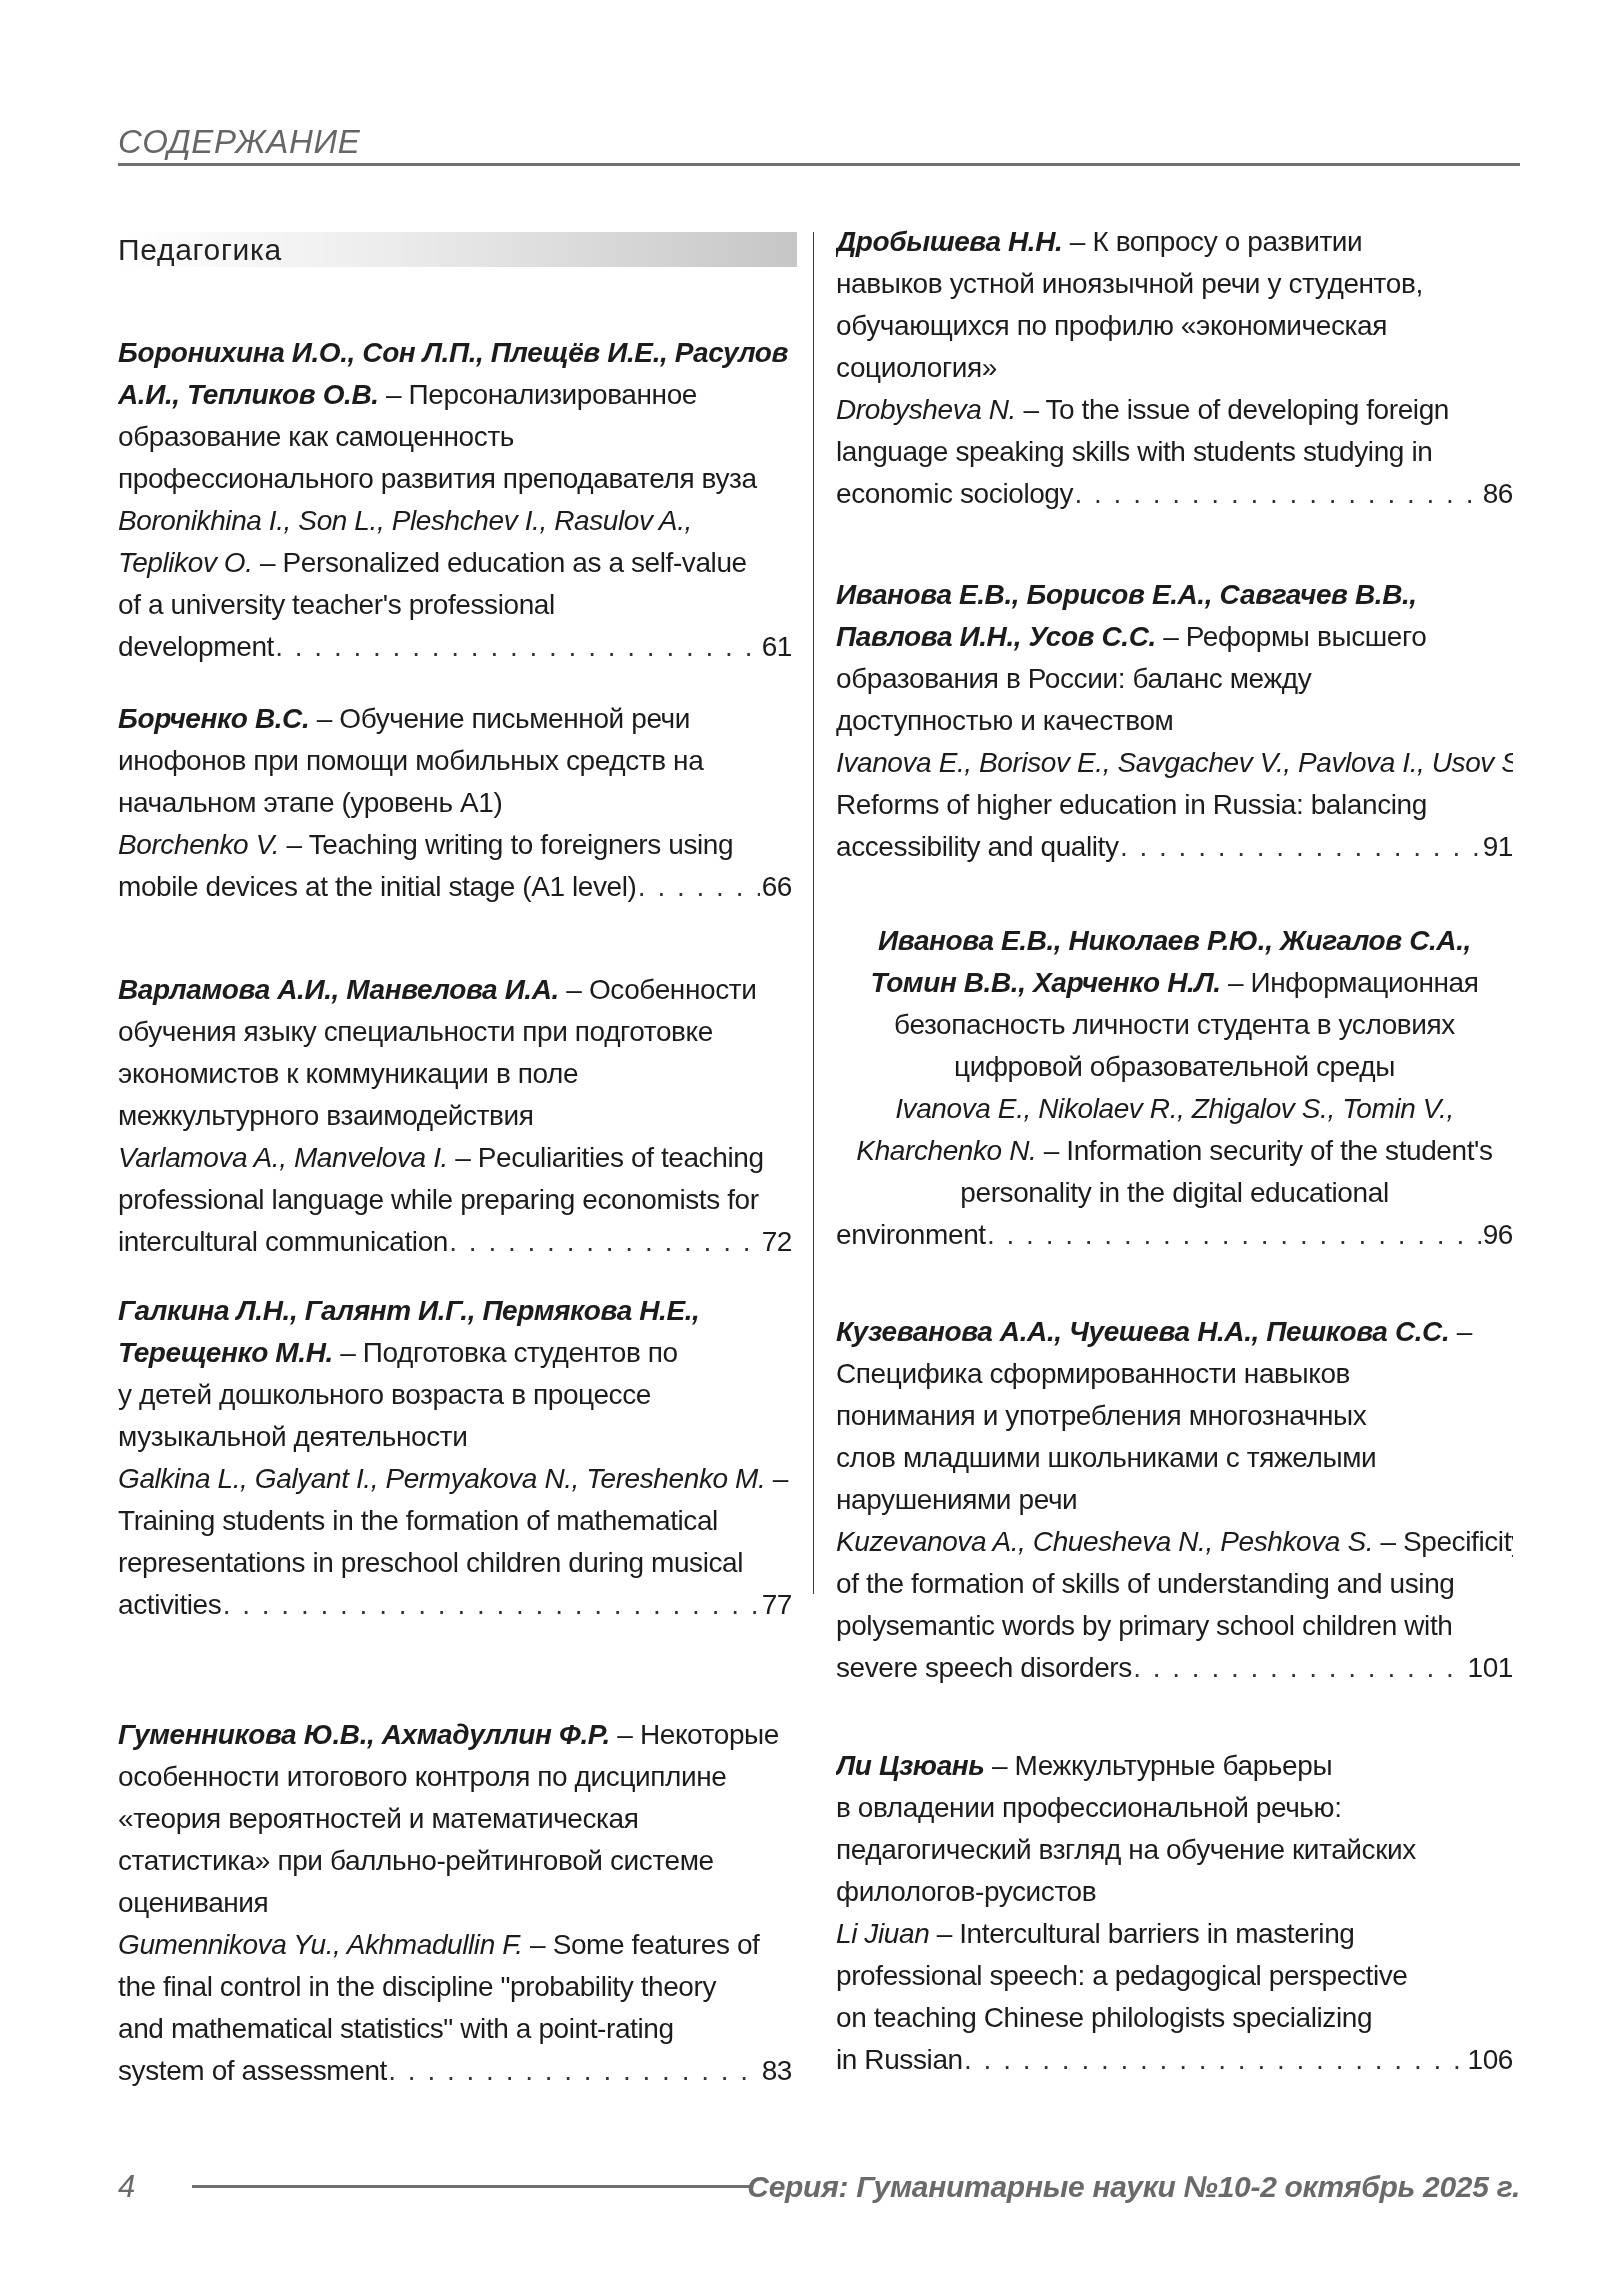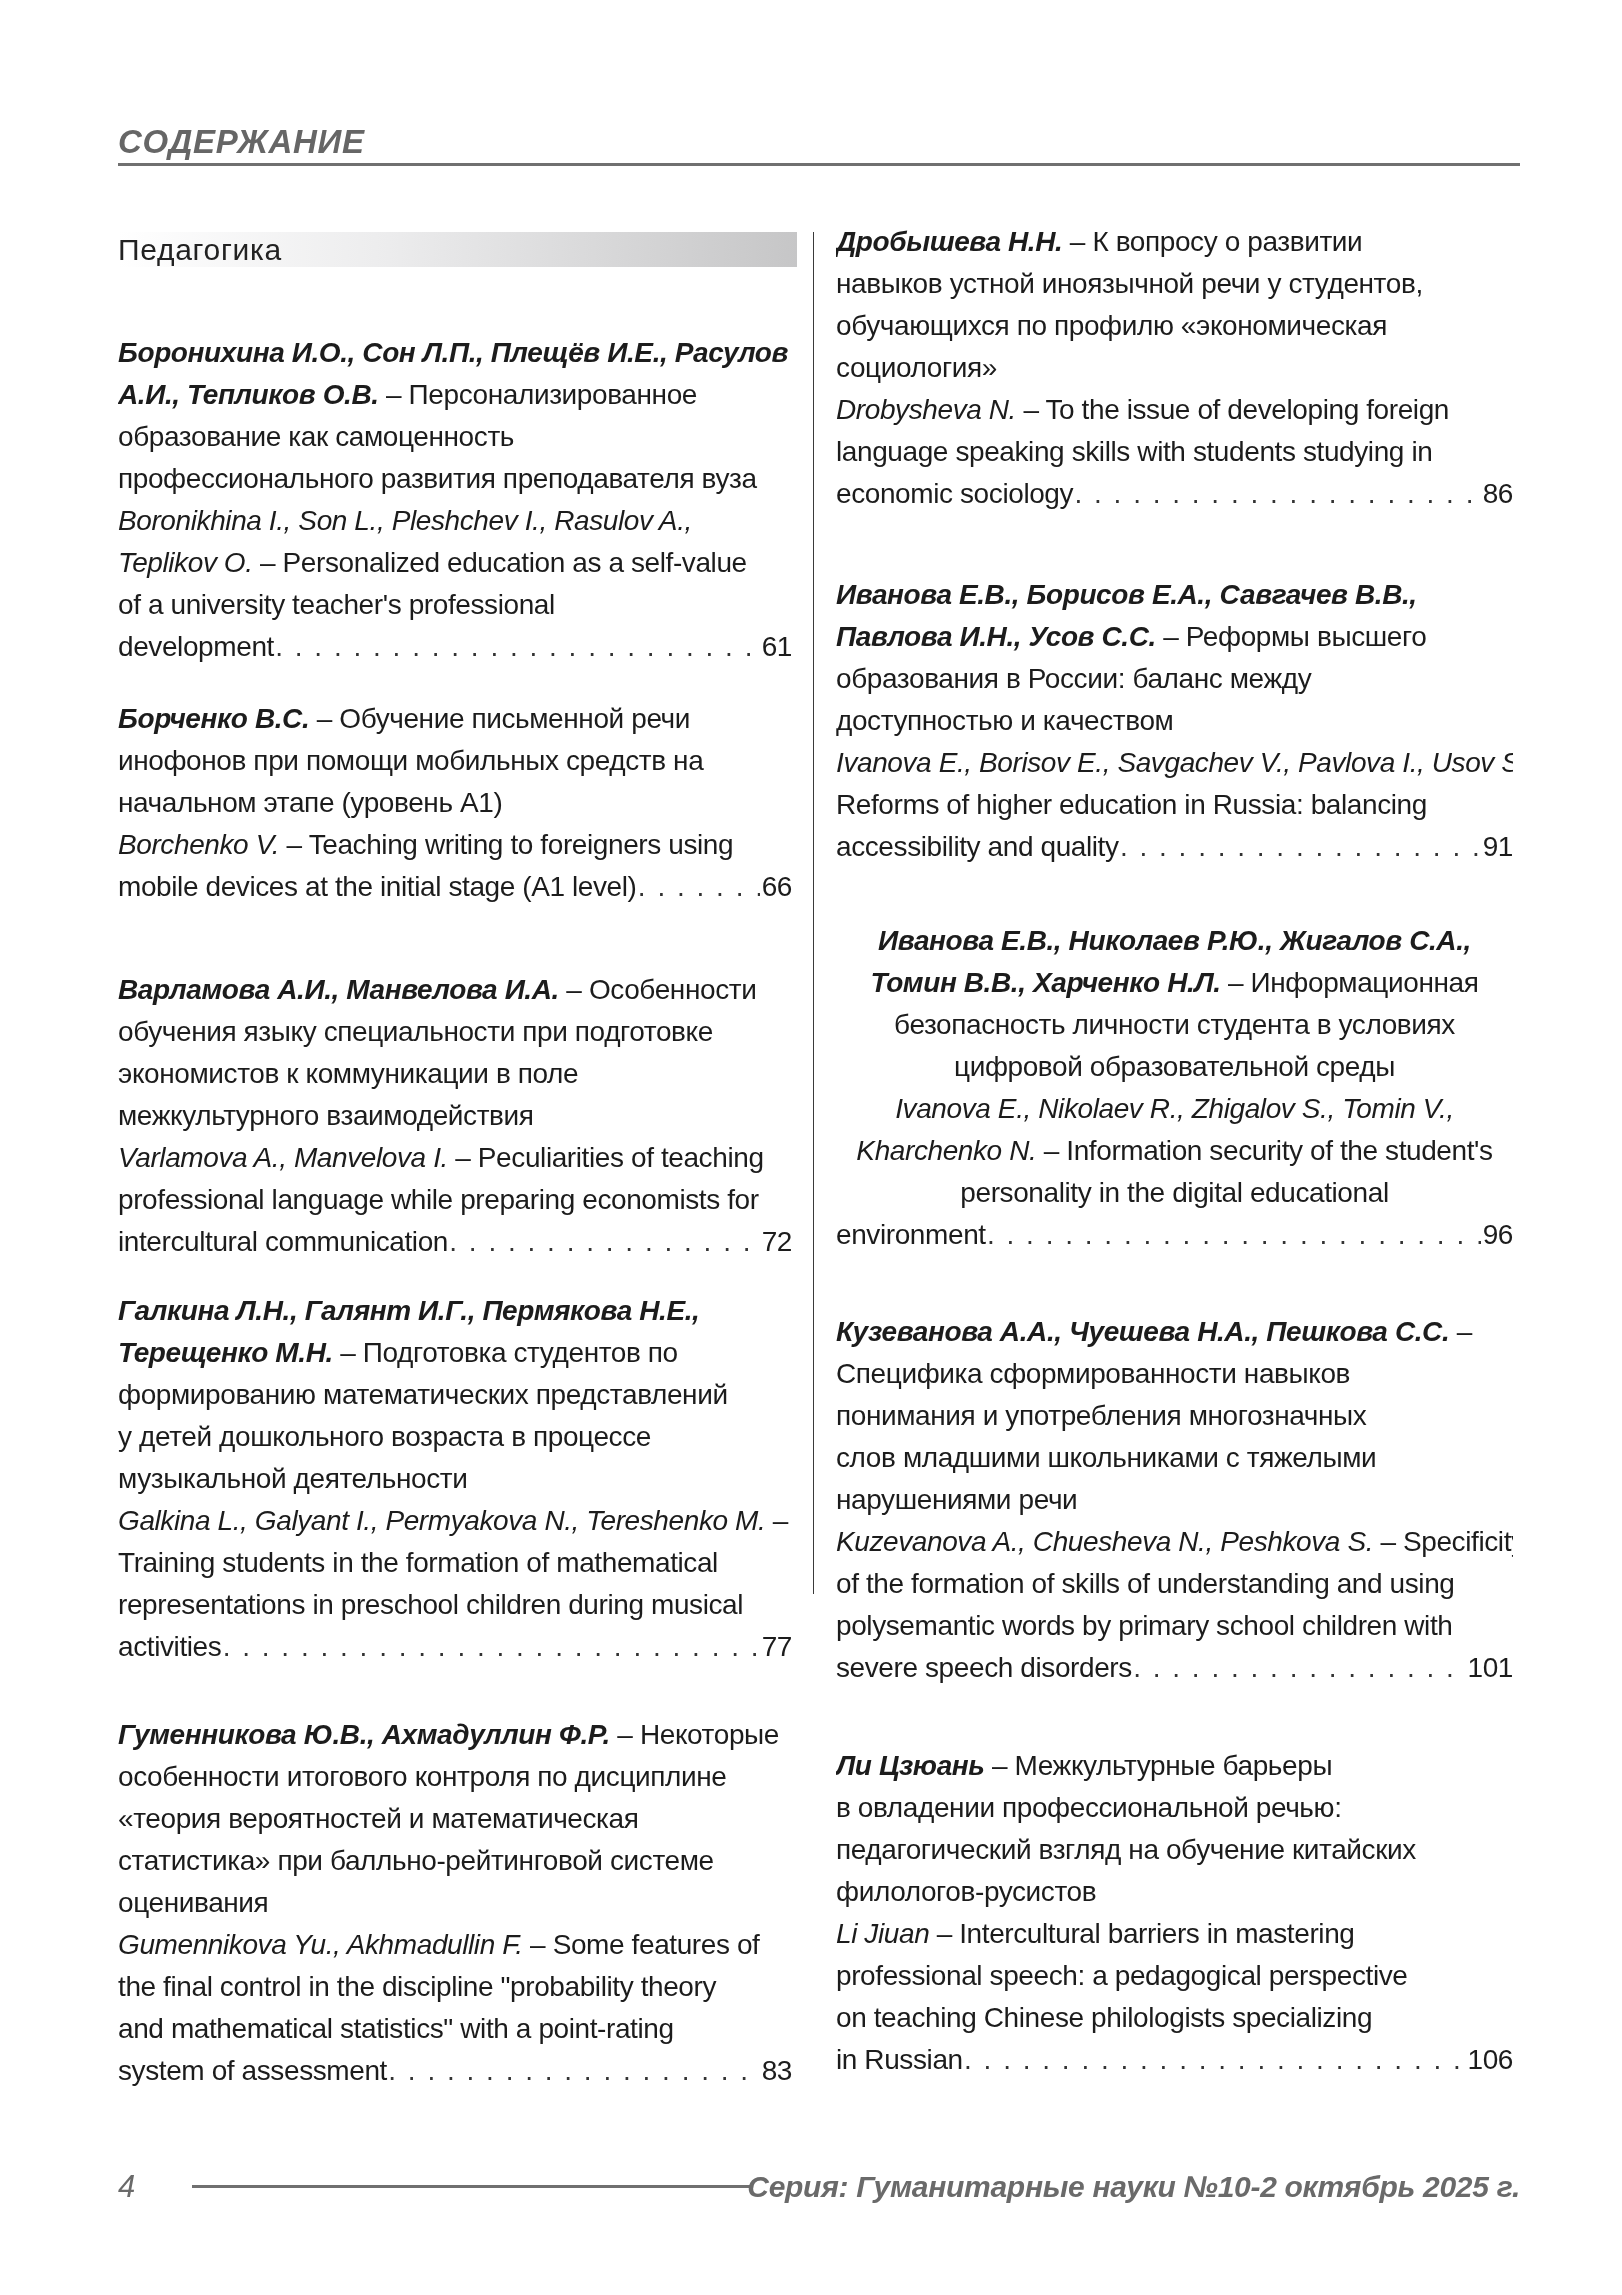--- a/index.html
+++ b/index.html
@@ -1,18 +1,18 @@
 <!DOCTYPE html>
 <html style="font-size:10.5px"><head>
 <meta charset="utf-8">
 <style>
   html, body { margin: 0; padding: 0; background: #ffffff; }
   body { width: 1623px; height: 2295px; position: relative; overflow: hidden;
          font-family: "Liberation Sans", "DejaVu Sans", sans-serif; color: #1a1a1a; }
-  .page-title { position: absolute; left: 118px; top: 122px; font-size: 33px; font-weight: bold;
+  .page-title { position: absolute; left: 118px; top: 122px; font-size: 33px; font-weight: normal;
                 font-style: italic; color: #666666; letter-spacing: 0.7px; line-height: 39px; }
   .header-rule { position: absolute; left: 118px; top: 163px; width: 1402px; height: 3.3px; background: #707070; }
   .section-bar { position: absolute; left: 118px; top: 232px; width: 679px; height: 35px;
                  background: linear-gradient(to right, #ffffff 0%, #ececed 40%, #c6c6c7 100%); }
   .section-label { position: absolute; left: 118px; top: 232px; height: 35px; line-height: 35px;
                    font-size: 30px; font-weight: normal; color: #222; letter-spacing: 0.7px; }
   .col-divider { position: absolute; left: 813px; top: 232px; width: 1.3px; height: 1362px; background: #3a3a3a; }
   .column { position: absolute; top: 0; width: 674px; }
   .col-left { left: 118px; }
   .col-right { left: 836px; width: 677px; }
@@ -79,21 +79,20 @@
       <div class="line"><span class="title-text">professional language while preparing economists for</span></div>
       <div class="line toc-last">
         <span class="txt">intercultural communication</span>
         <span class="dots"></span>
         <span class="page">72</span>
       </div>
     </div>
     <div class="entry" style="top: 1290px;">
       <div class="line"><span class="authors-ru">Галкина Л.Н., Галянт И.Г., Пермякова Н.Е.,</span></div>
       <div class="line"><span class="authors-ru">Терещенко М.Н.</span><span class="title-text"> – Подготовка студентов по</span></div>
-      <div class="line"><span class="title-text">формированию математических представлений</span></div>
       <div class="line"><span class="title-text">у детей дошкольного возраста в процессе</span></div>
       <div class="line"><span class="title-text">музыкальной деятельности</span></div>
       <div class="line"><span class="authors-en">Galkina L., Galyant I., Permyakova N., Tereshenko M.</span><span class="title-text"> –</span></div>
       <div class="line"><span class="title-text">Training students in the formation of mathematical</span></div>
       <div class="line"><span class="title-text">representations in preschool children during musical</span></div>
       <div class="line toc-last">
         <span class="txt">activities</span>
         <span class="dots"></span>
         <span class="page">77</span>
       </div>

